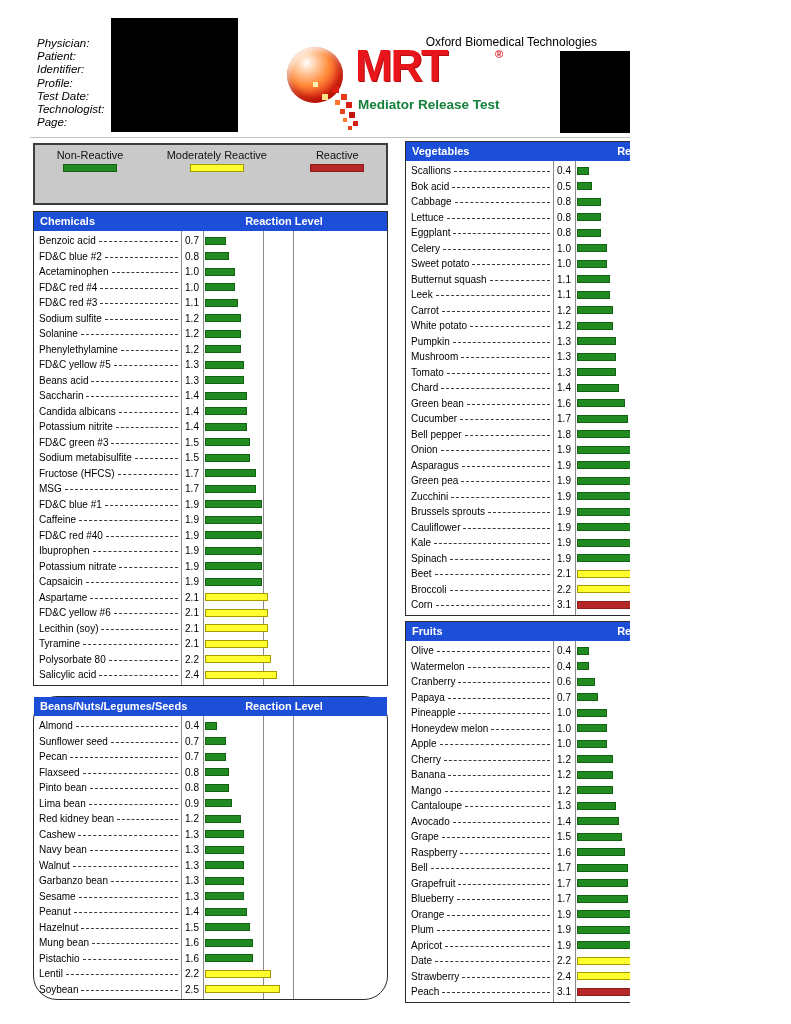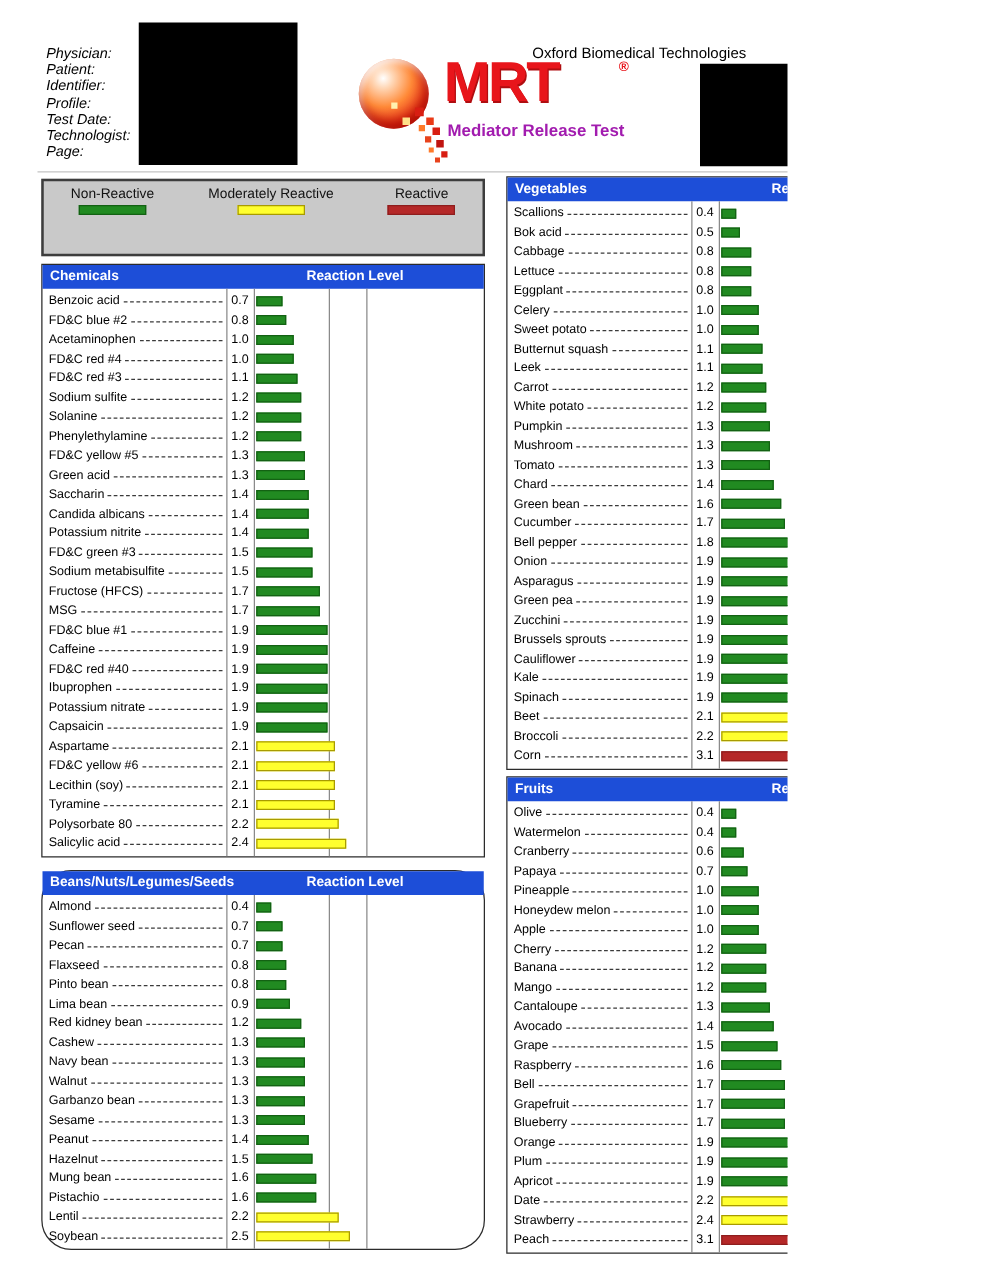--- a/index.html
+++ b/index.html
@@ -13,21 +13,21 @@
   #redact-right { left:560px; top:51px; width:209px; height:82px; }
   #company-name { position:absolute; top:35px; right:33px; font-size:12px; color:#000; }
 
   #logo { position:absolute; left:285px; top:42px; width:235px; height:88px;text-align:right; }
   #logo-sphere { position:absolute; left:2px; top:5px; width:56px; height:56px; border-radius:50%;
       background: radial-gradient(circle at 35% 28%, #ffffff 0%, #ffd8b8 14%, #ff8a38 42%, #ea3418 70%, #b81208 100%);
       box-shadow: inset -3px -6px 9px rgba(165,8,0,.8), inset 2px 3px 5px rgba(255,255,255,.85); }
   .splat { position:absolute; }
   #logo-text { position:absolute; left:70px; top:1px; font-size:45px; line-height:1; font-weight:bold; letter-spacing:-2px; color:#e8151b; text-shadow:1px 1px 0 #b00d10; }
   #logo-reg { position:absolute; left:210px; top:6px; font-size:11px; font-weight:bold; color:#e8151b; }
-  #logo-tagline { position:absolute; left:73px; top:55px; font-size:13.5px; font-weight:bold; color:#a21caf; }
+  #logo-tagline { position:absolute; left:73px; top:55px; font-size:13.5px; font-weight:bold; color:#15803d; }
   #header-rule { position:absolute; left:30px; top:137px; width:730px; height:1px; background:#c3c3c3; }
 
   
   #legend { position:absolute; left:33px; top:143px; width:355px; height:62px; background:#c9c9c9; border:2px solid #3d3d3d; }
   #legend-title { text-align:center; font-size:15px; font-weight:bold; color:#000; margin-top:5px; }
   #legend-items { display:flex; justify-content:space-around; margin-top:4px; }
   .legend-item { display:flex; flex-direction:column; align-items:center; }
   .legend-label { font-size:11px; color:#111; }
   .legend-swatch { width:54px; height:8px; margin-top:3px; border:1px solid; }
 
@@ -200,21 +200,21 @@
             <span class="food-label">FD&amp;C yellow #5</span>
             <span class="leader"></span>
           </div>
           <span class="value">1.3</span>
           <div class="bar-area">
             <div class="bar" style="width: 39px; background: rgb(33, 138, 33); border-color: rgb(19, 97, 19);"></div>
           </div>
         </div>
         <div class="row">
           <div class="label-wrap">
-            <span class="food-label">Green acid</span>
+            <span class="food-label">Beans acid</span>
             <span class="leader"></span>
           </div>
           <span class="value">1.3</span>
           <div class="bar-area">
             <div class="bar" style="width: 39px; background: rgb(33, 138, 33); border-color: rgb(19, 97, 19);"></div>
           </div>
         </div>
         <div class="row">
           <div class="label-wrap">
             <span class="food-label">Saccharin</span>

